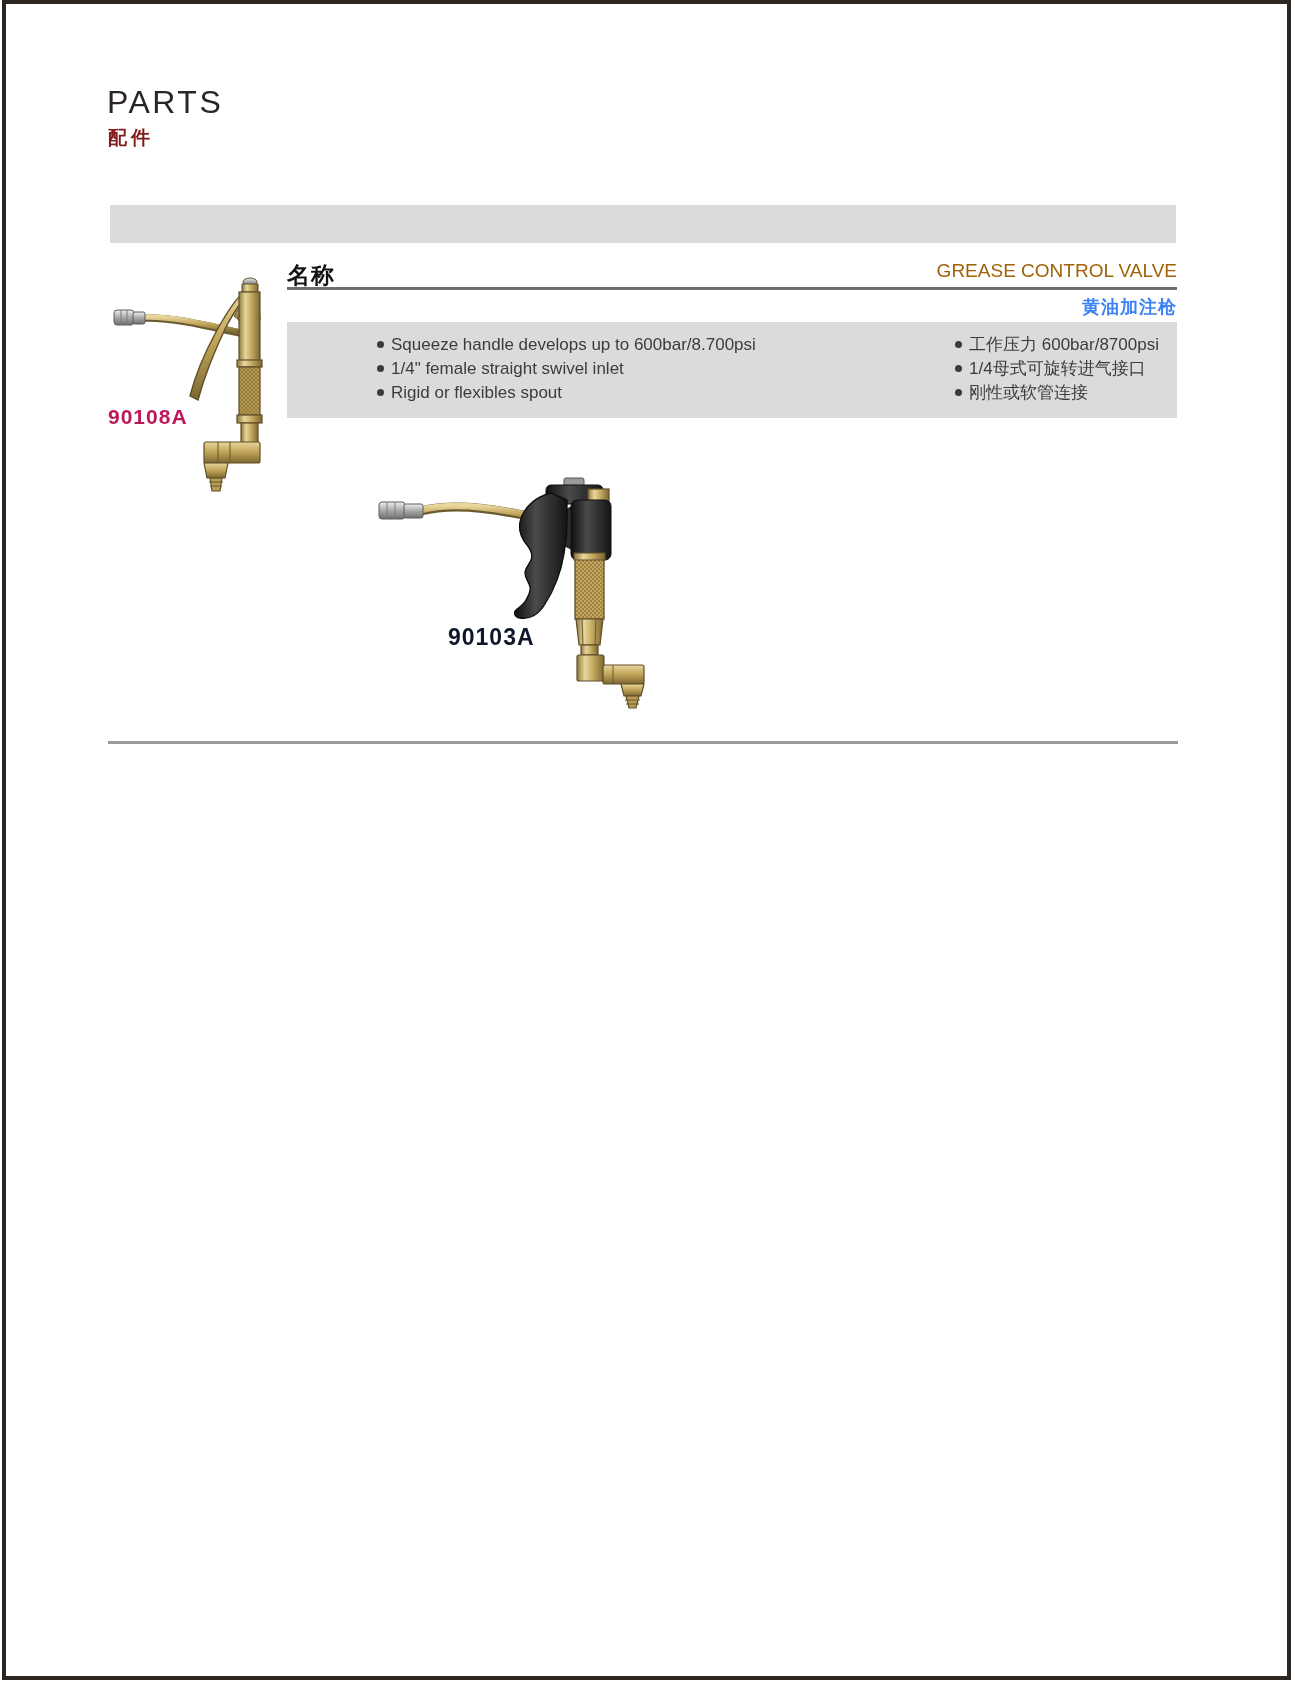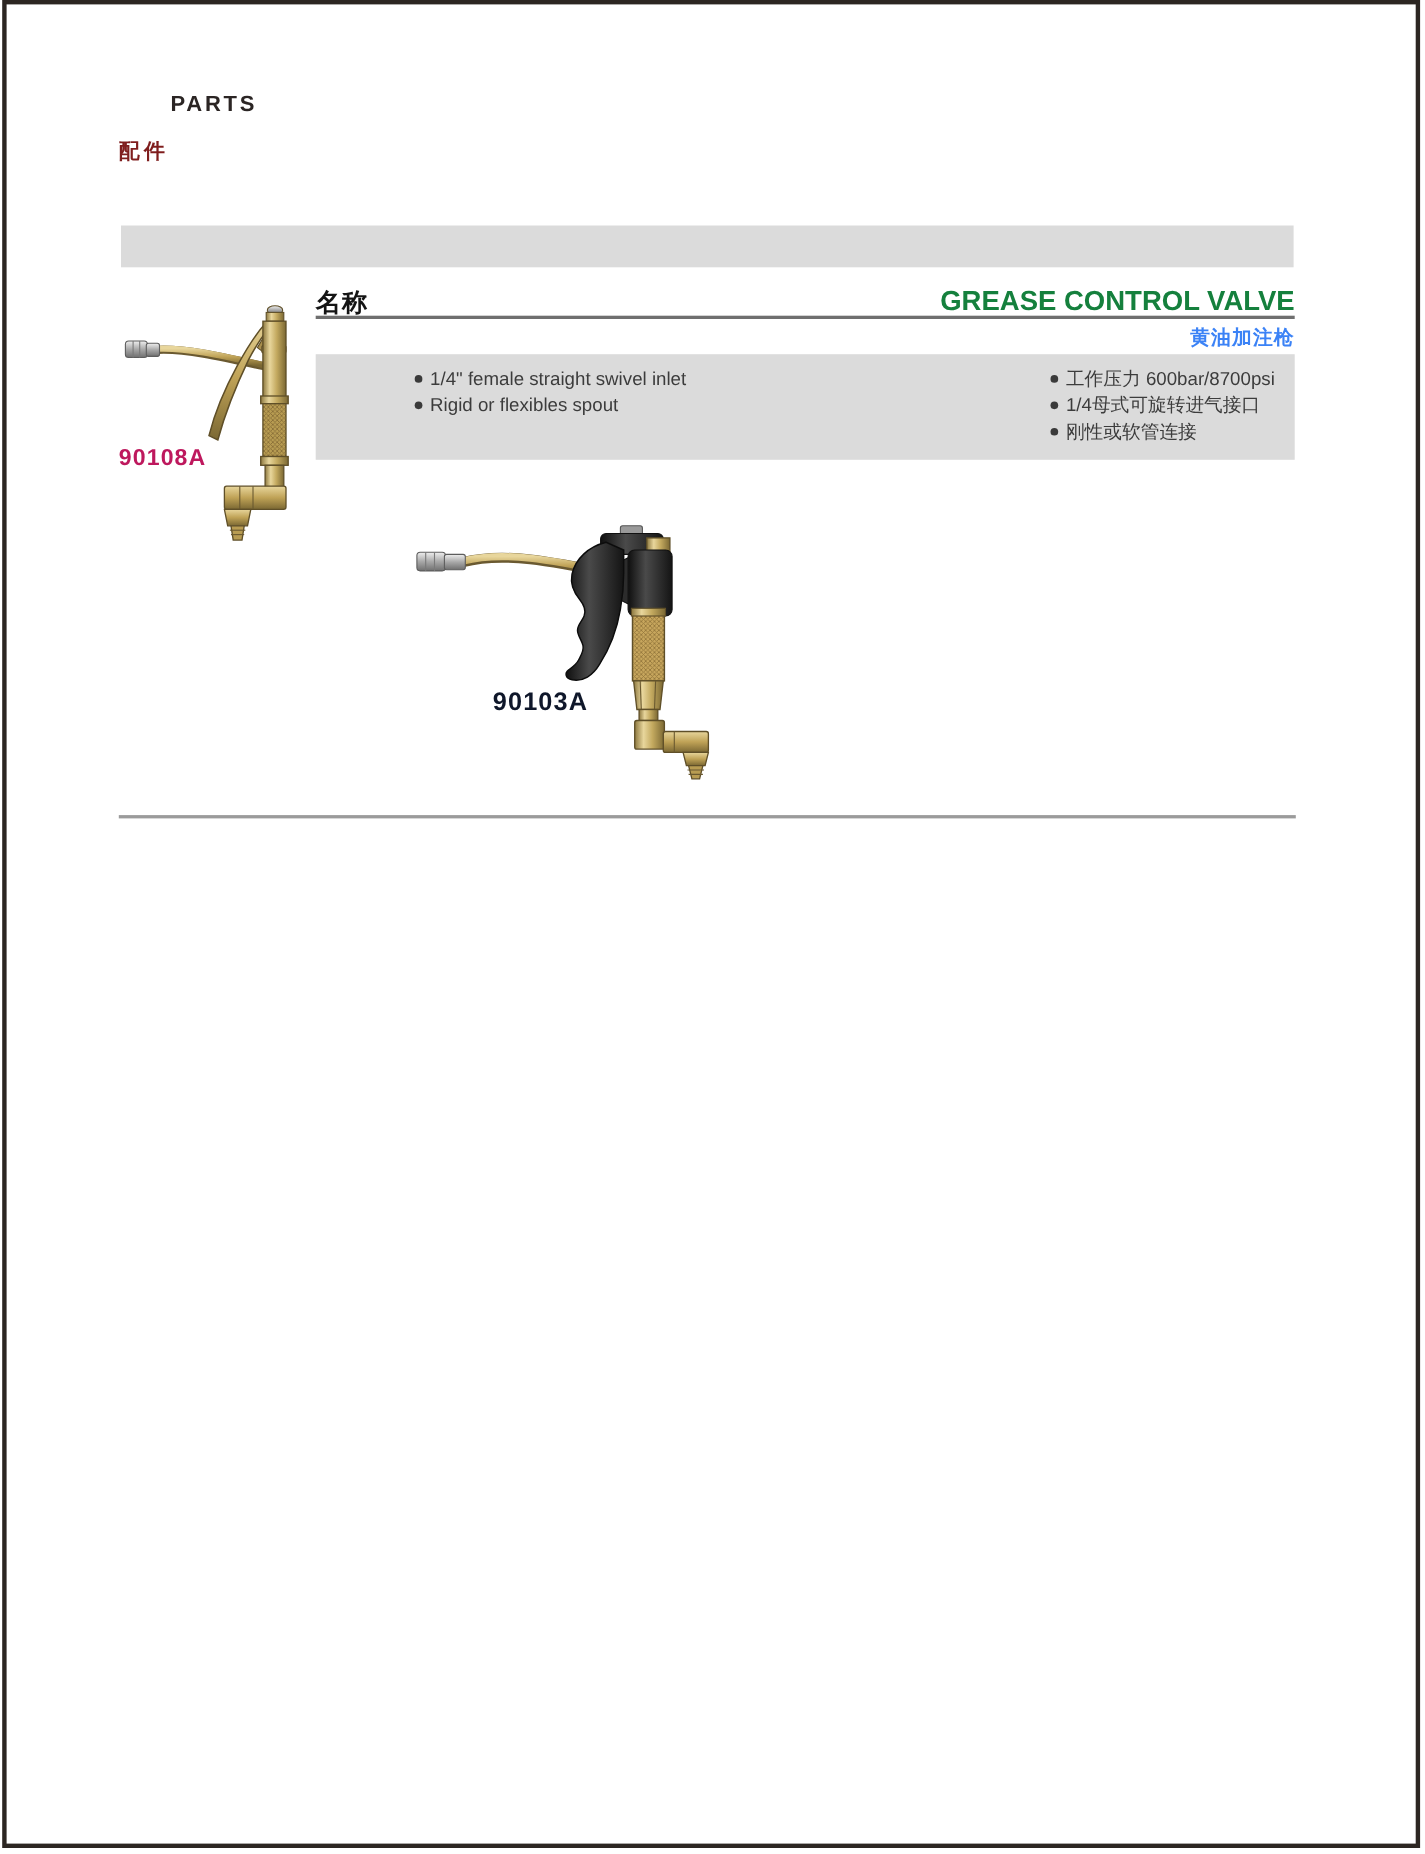--- a/index.html
+++ b/index.html
@@ -6,36 +6,35 @@
   body{
     width:1295px;height:1685px;position:relative;overflow:hidden;
     font-family:"Liberation Sans", sans-serif;color:#2b2524;
   }
   .abs{position:absolute;}
   .page-frame{
     left:2px;top:0;width:1289px;height:1680px;
     border:4px solid #2c2622;box-sizing:border-box;pointer-events:none;
   }
   .parts-title{
-    left:107px;top:84px;font-size:20px;font-weight:bold;letter-spacing:2.5px;
+    left:107px;top:84px;font-size:32px;font-weight:normal;letter-spacing:2.5px;
     color:#2b2524;
-    margin-left:48px;
   }
   .parts-title-zh{
     left:108px;top:125px;font-size:19px;font-weight:bold;letter-spacing:4px;
     color:#7f1d1d;
   }
   .top-bar{
     left:110px;top:205px;width:1066px;height:38px;background:#dbdbdb;
   }
   .name-label{
     left:287px;top:260px;font-size:23px;font-weight:bold;color:#141414;letter-spacing:1px;
   }
   .product-name-en{
-    right:118px;top:260px;font-size:25px;font-weight:bold;color:#15803d;letter-spacing:0px;
+    right:118px;top:260px;font-size:19px;font-weight:normal;color:#a16207;letter-spacing:0px;
   }
   .header-rule{
     left:287px;top:287px;width:890px;height:3px;background:#6f6f6f;
   }
   .product-name-zh{
     right:118px;top:295px;font-size:18px;font-weight:bold;color:#3b82f6;letter-spacing:1px;
   }
   .features-box{
     left:287px;top:322px;width:890px;height:96px;background:#dbdbdb;
   }
@@ -69,20 +68,24 @@
 
 <div class="abs top-bar"></div>
 
 <div class="abs name-label">名称</div>
 <div class="abs product-name-en">GREASE CONTROL VALVE</div>
 <div class="abs header-rule"></div>
 <div class="abs product-name-zh">黄油加注枪</div>
 
 <div class="abs features-box">
   <div class="feature-col en">
+    <div class="feature-row">
+      <span class="bullet-dot"></span>
+      <span class="feature-text">Squeeze handle develops up to 600bar/8.700psi</span>
+    </div>
     <div class="feature-row">
       <span class="bullet-dot"></span>
       <span class="feature-text">1/4" female straight swivel inlet</span>
     </div>
     <div class="feature-row">
       <span class="bullet-dot"></span>
       <span class="feature-text">Rigid or flexibles spout</span>
     </div>
   </div>
   <div class="feature-col zh">

